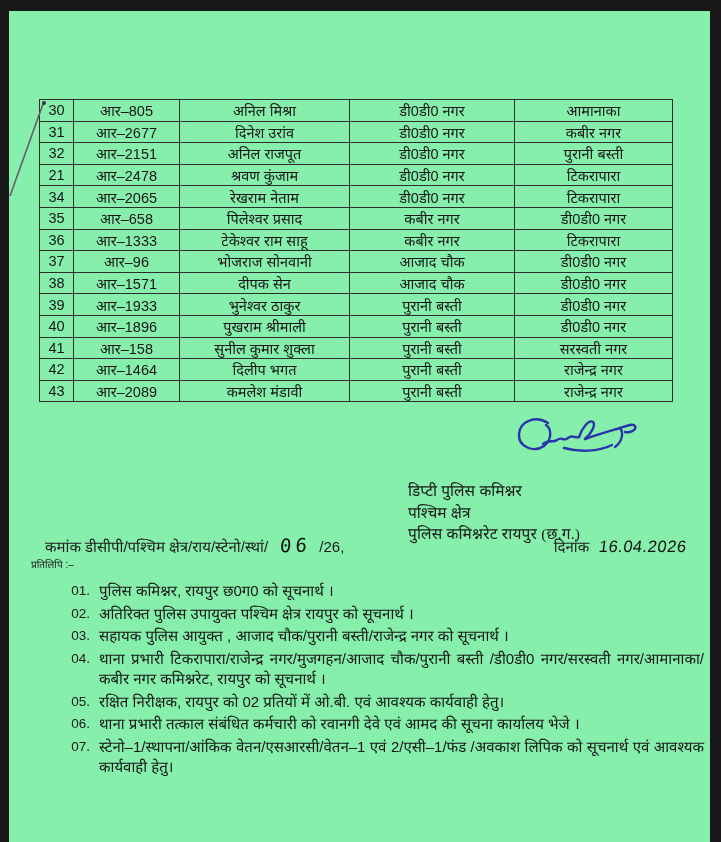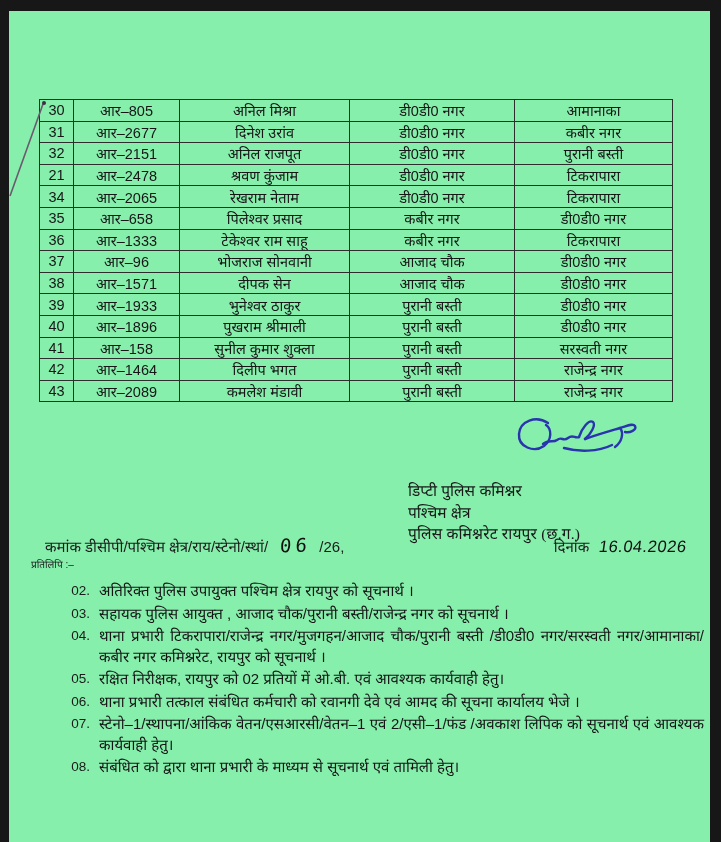--- a/index.html
+++ b/index.html
@@ -246,20 +246,24 @@
     <span class="ref-right">
       <span>दिनांक</span>
       <span class="hand-date">16.04.2026</span>
     </span>
   </div>
 
   <div class="copy-heading">प्रतिलिपि :–</div>
 
   <div class="copy-list">
 
+      <div class="copy-item">
+        <span class="num">01.</span>
+        <span class="txt">पुलिस कमिश्नर, रायपुर छ0ग0 को सूचनार्थ ।</span>
+      </div>
 
       <div class="copy-item">
         <span class="num">02.</span>
         <span class="txt">अतिरिक्त पुलिस उपायुक्त पश्चिम क्षेत्र रायपुर को सूचनार्थ ।</span>
       </div>
 
       <div class="copy-item">
         <span class="num">03.</span>
         <span class="txt">सहायक पुलिस आयुक्त , आजाद चौक/पुरानी बस्ती/राजेन्द्र नगर को सूचनार्थ ।</span>
       </div>
@@ -277,19 +281,15 @@
       <div class="copy-item">
         <span class="num">06.</span>
         <span class="txt">थाना प्रभारी तत्काल संबंधित कर्मचारी को रवानगी देवे एवं आमद की सूचना कार्यालय भेजे ।</span>
       </div>
 
       <div class="copy-item">
         <span class="num">07.</span>
         <span class="txt">स्टेनो–1/स्थापना/आंकिक वेतन/एसआरसी/वेतन–1 एवं 2/एसी–1/फंड /अवकाश लिपिक को सूचनार्थ एवं आवश्यक कार्यवाही हेतु।</span>
       </div>
 
-      <div class="copy-item">
-        <span class="num">08.</span>
-        <span class="txt">संबंधित को द्वारा थाना प्रभारी के माध्यम से सूचनार्थ एवं तामिली हेतु।</span>
-      </div>
     </div>
 
 </div>
 
 </body></html>

